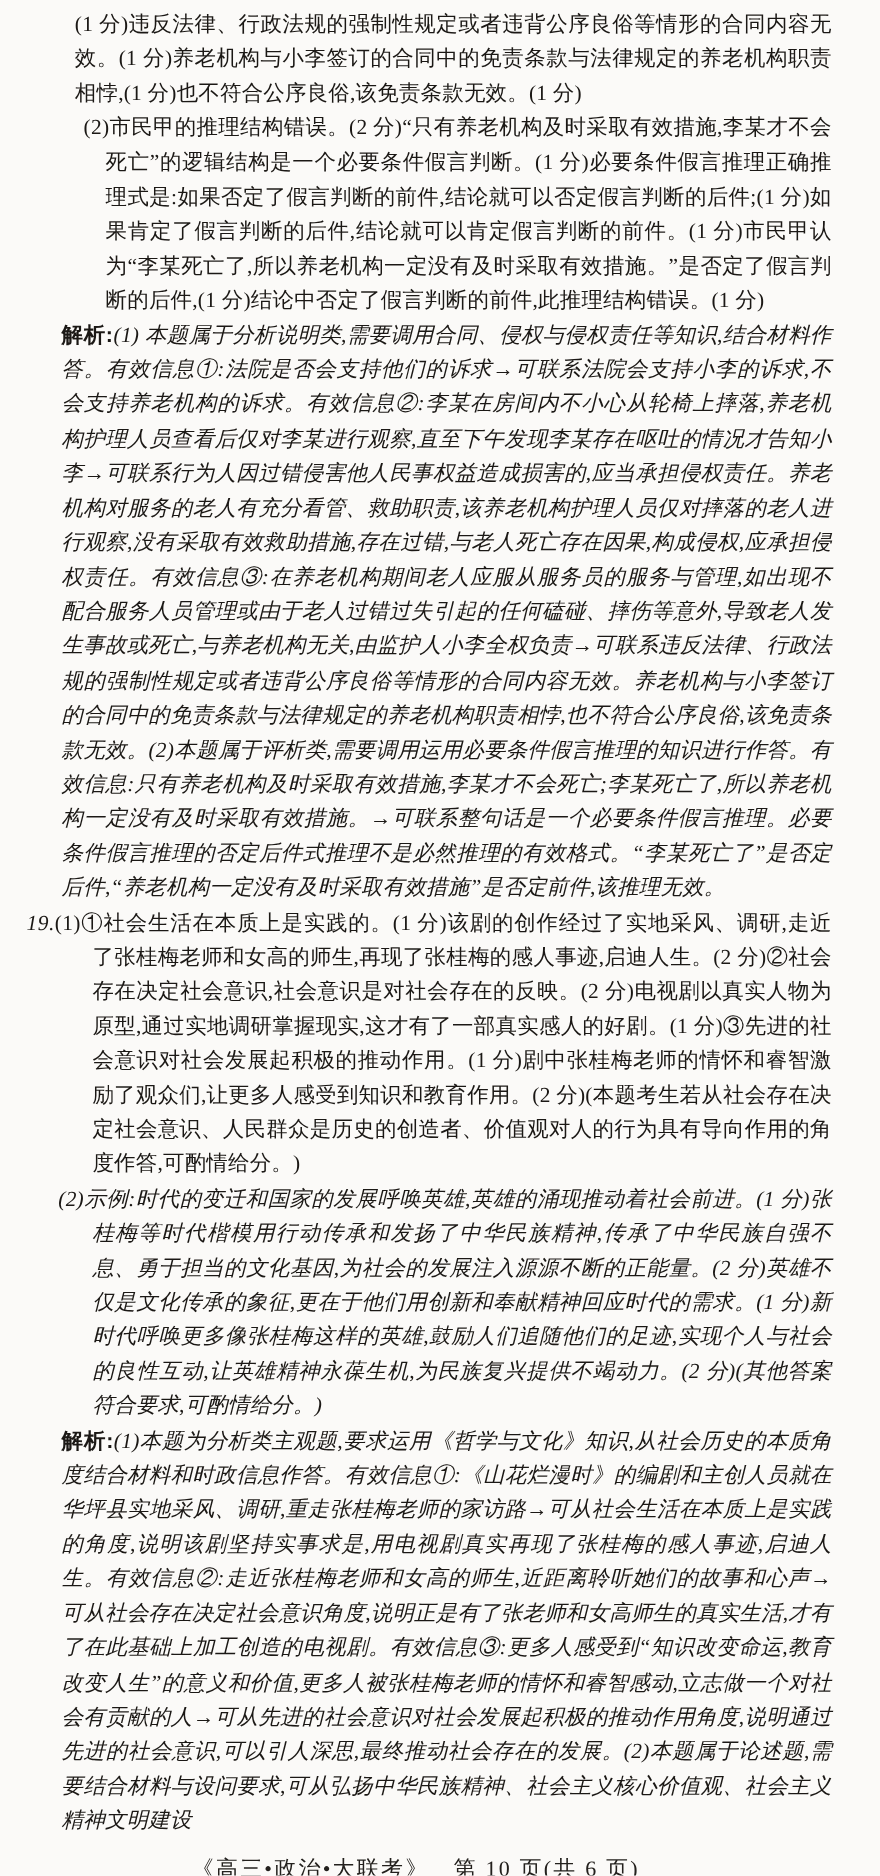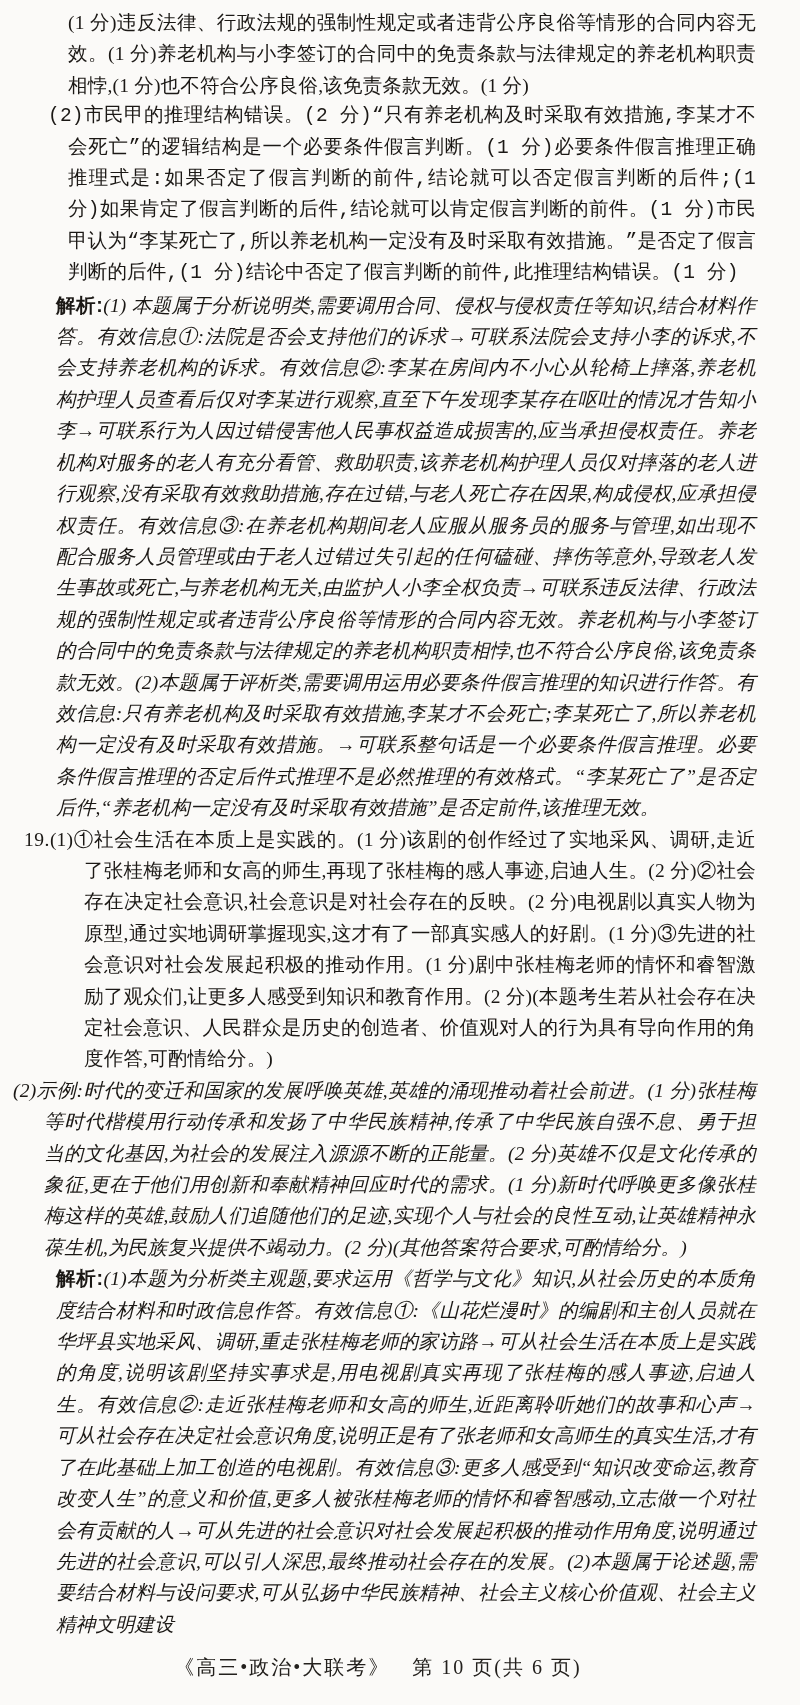--- a/index.html
+++ b/index.html
@@ -18,36 +18,36 @@
   .para {
     margin: 0;
     font-size: 19.5px;
     line-height: 31.4px;
     text-align: justify;
     letter-spacing: 0.2px;
   }
   
   .tail { padding-left: 68px; }
   
-  .hang-sub { padding-left: 68px; text-indent: -20px; font-family: Liberation Mono, monospace; }
+  .hang-sub { padding-left: 96px; text-indent: -20px; }
   
   .analysis { padding-left: 56px; }
   
   .q19a { padding-left: 84px; text-indent: -60px; }
   
-  .q19b { padding-left: 44px; text-indent: -31px; }
+  .q19b { padding-left: 84px; text-indent: -31px; }
   
   .kai { font-style: italic; }
   .ana-label {
     font-style: normal;
     font-weight: bold;
     font-family: "Liberation Sans", "DejaVu Sans", sans-serif;
     letter-spacing: 0.5px;
   }
-  .num { letter-spacing: 0.5px; }
+  .num { letter-spacing: 0.5px; font-style: italic; }
   .footer {
     margin: 12px 0 0;
     text-align: center;
     font-size: 20px;
     line-height: 30px;
     letter-spacing: 2px;
     color: #23201d;
   }
   .footer .gap { display: inline-block; width: 22px; }
 </style>

